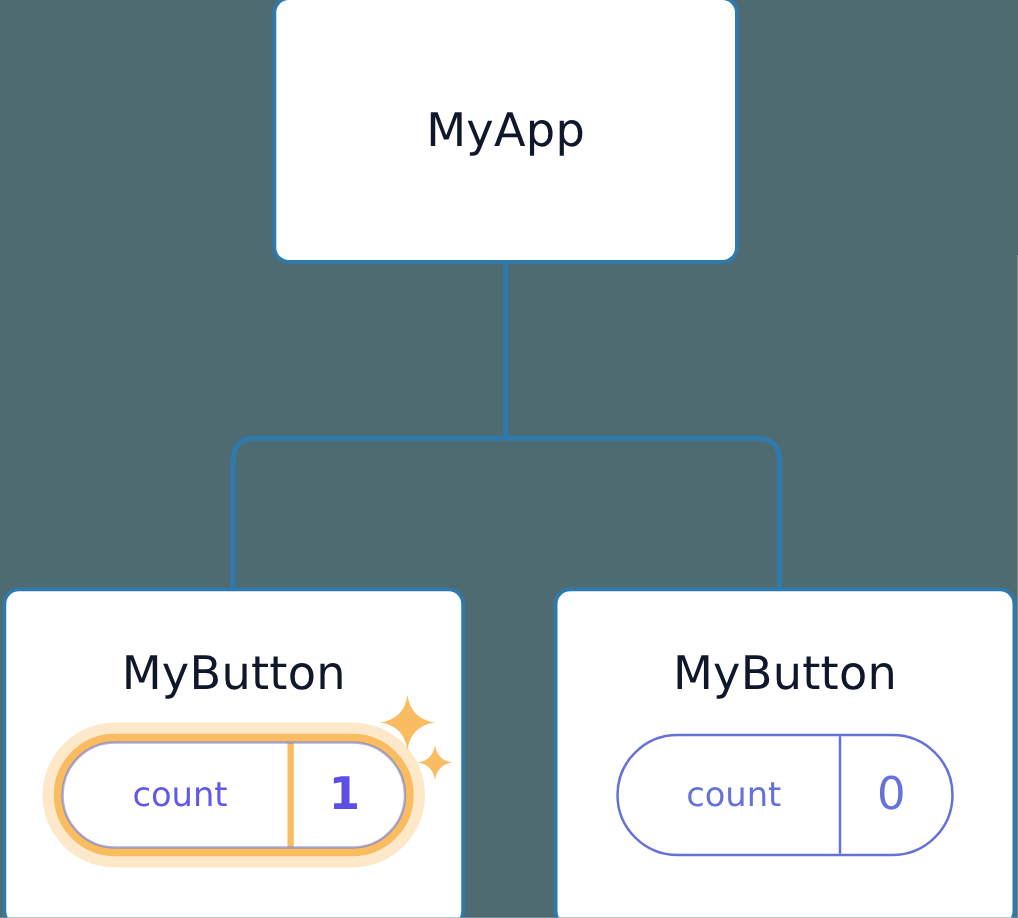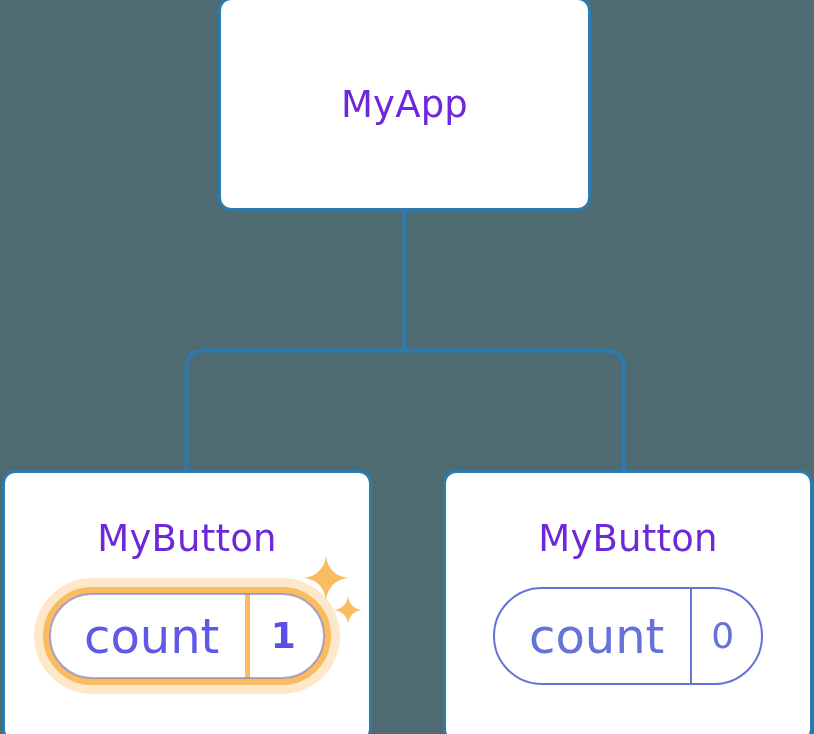--- a/index.html
+++ b/index.html
@@ -38,21 +38,21 @@
     background: #ffffff;
     border: 3px solid #2e7aad;
     border-radius: 13px;
     box-sizing: border-box;
     display: flex;
     flex-direction: column;
     align-items: center;
   }
 
   .node-title {
-    color: #6d28d9;
+    color: #0f172a;
     font-size: 37px;
     font-weight: 400;
     letter-spacing: 0.2px;
     line-height: 1;
     white-space: nowrap;
   }
 
   
   #node-root {
     left: 218px;
@@ -100,21 +100,21 @@
   .state-pill .pill-key,
   .state-pill .pill-val {
     display: flex;
     align-items: center;
     justify-content: center;
     box-sizing: border-box;
     line-height: 1;
   }
 
   .state-pill .pill-key {
-    font-size: 48px;
+    font-size: 27px;
     font-weight: 400;
     padding: 0 26px 0 34px;
     min-width: 168px;
   }
   .state-pill .pill-val {
     font-size: 36px;
     padding: 0 34px 0 26px;
     min-width: 68px;
   }
 

